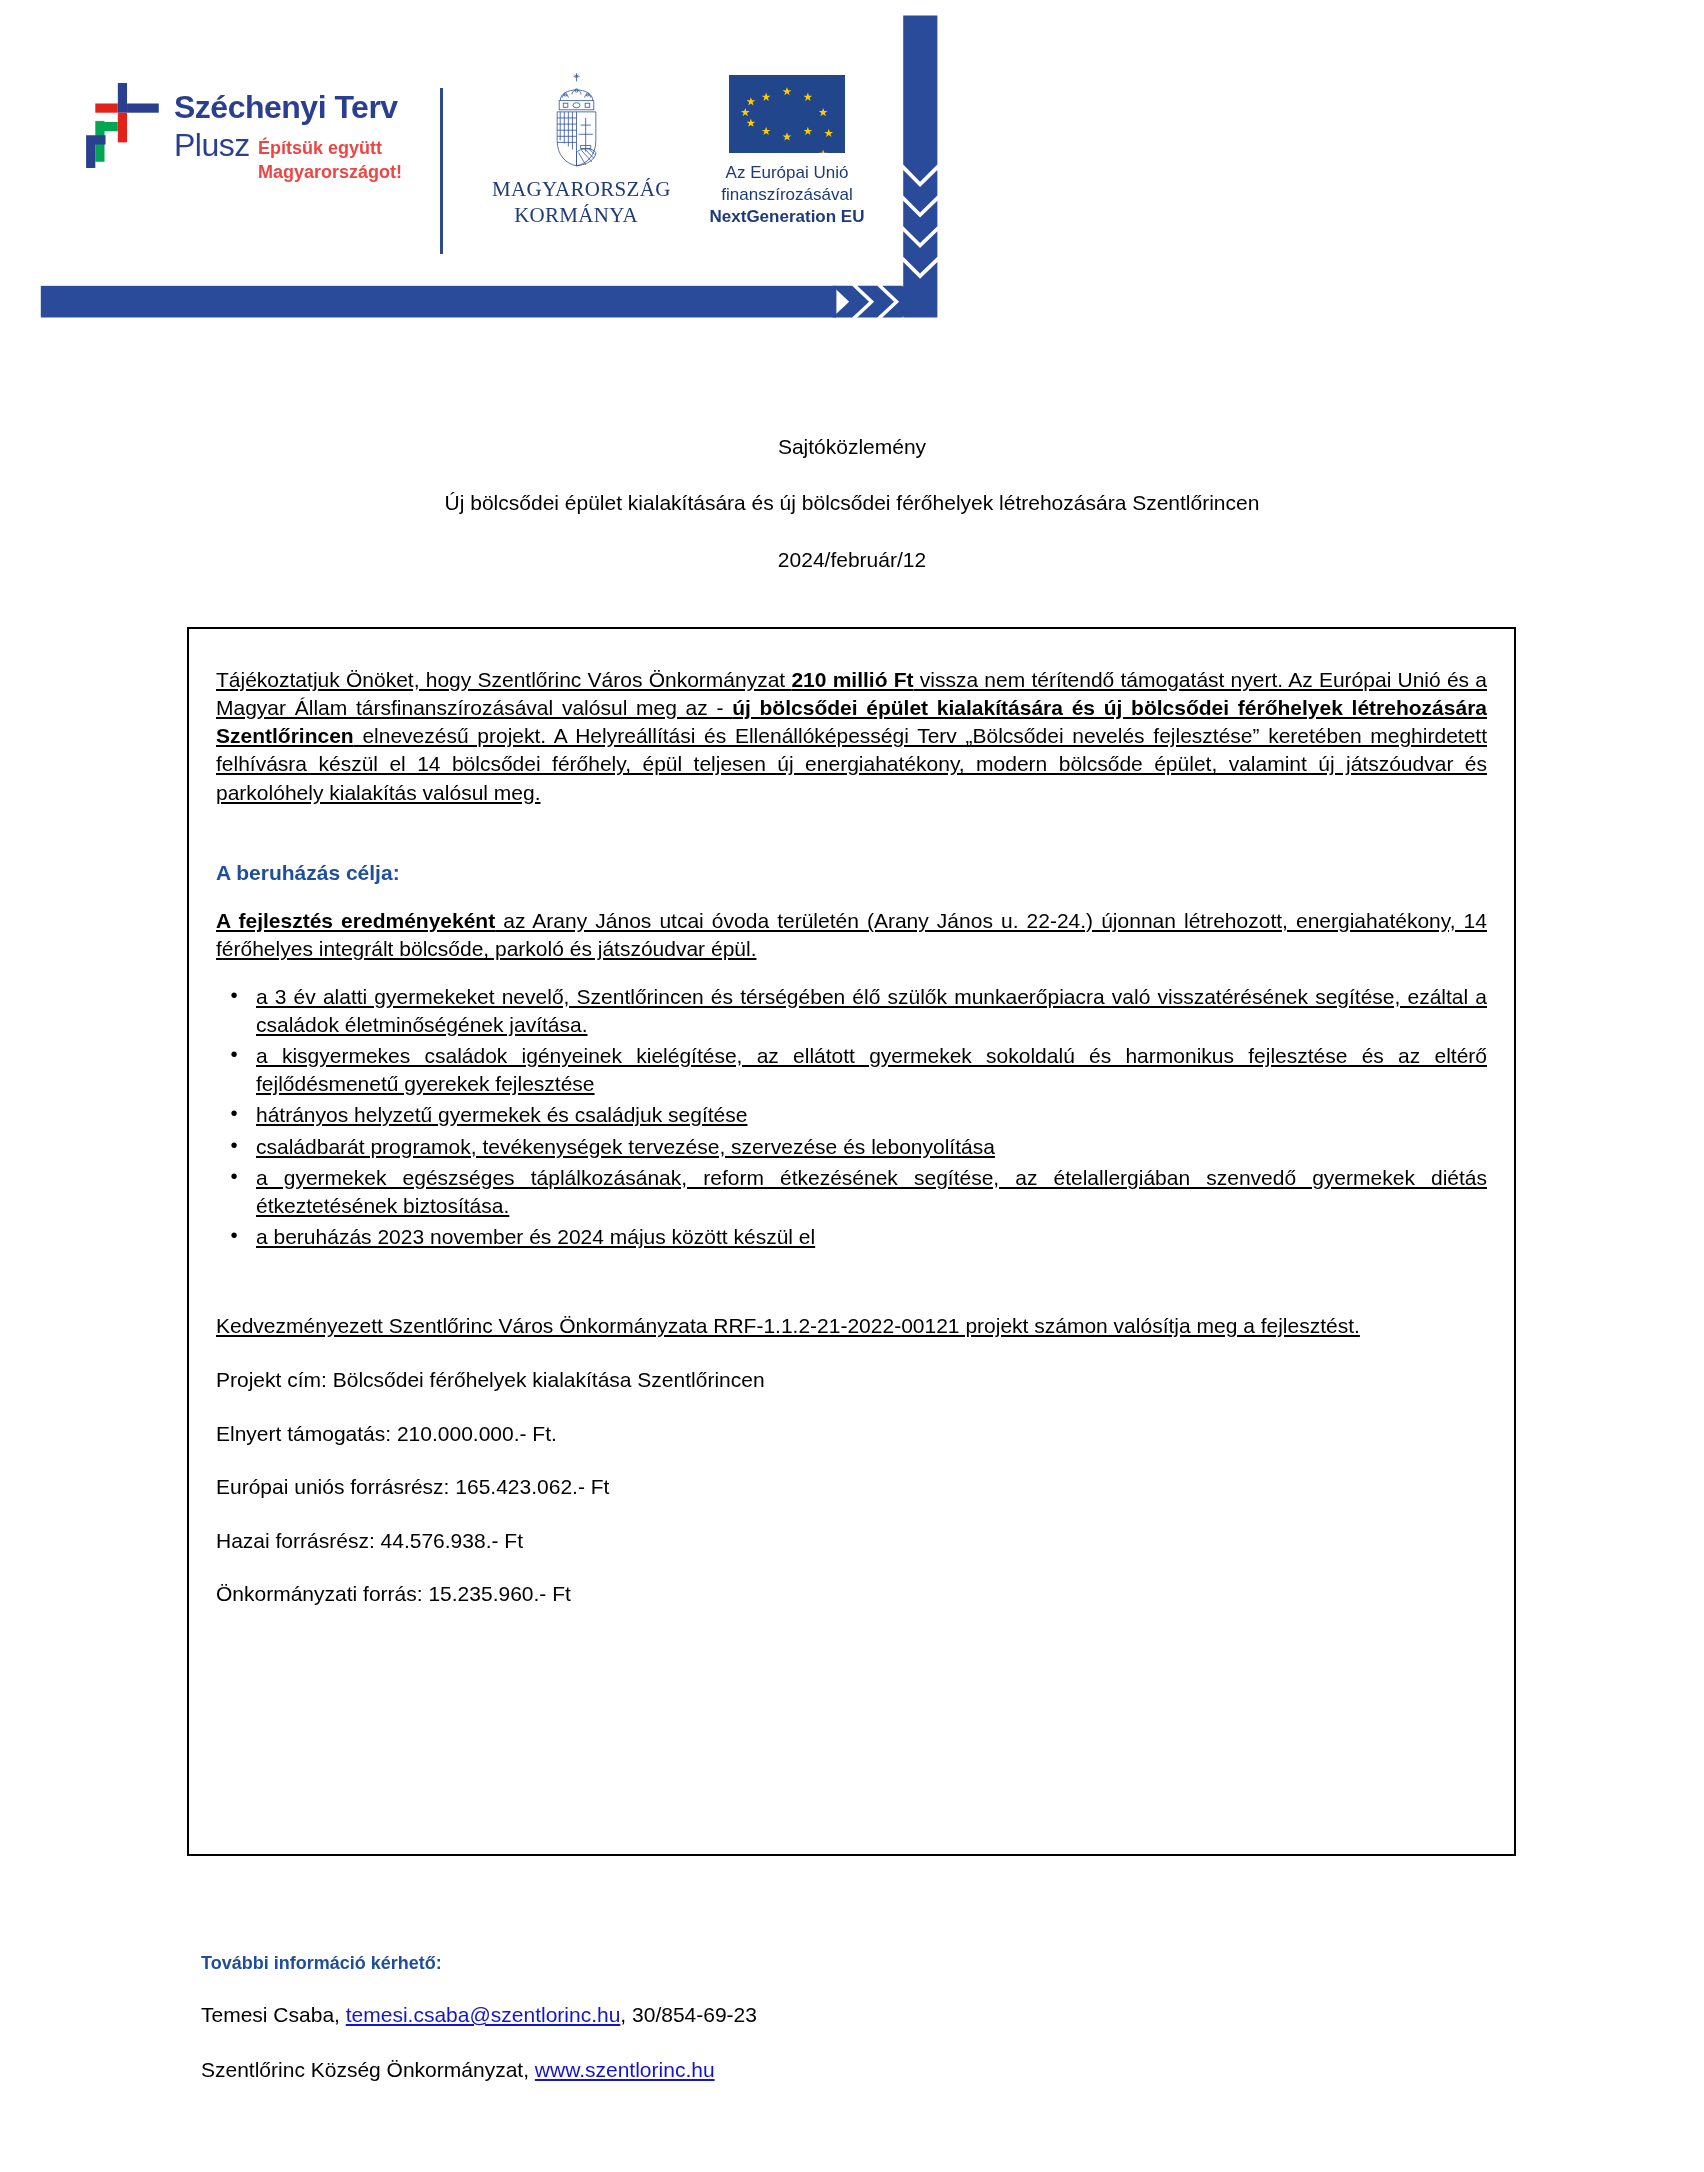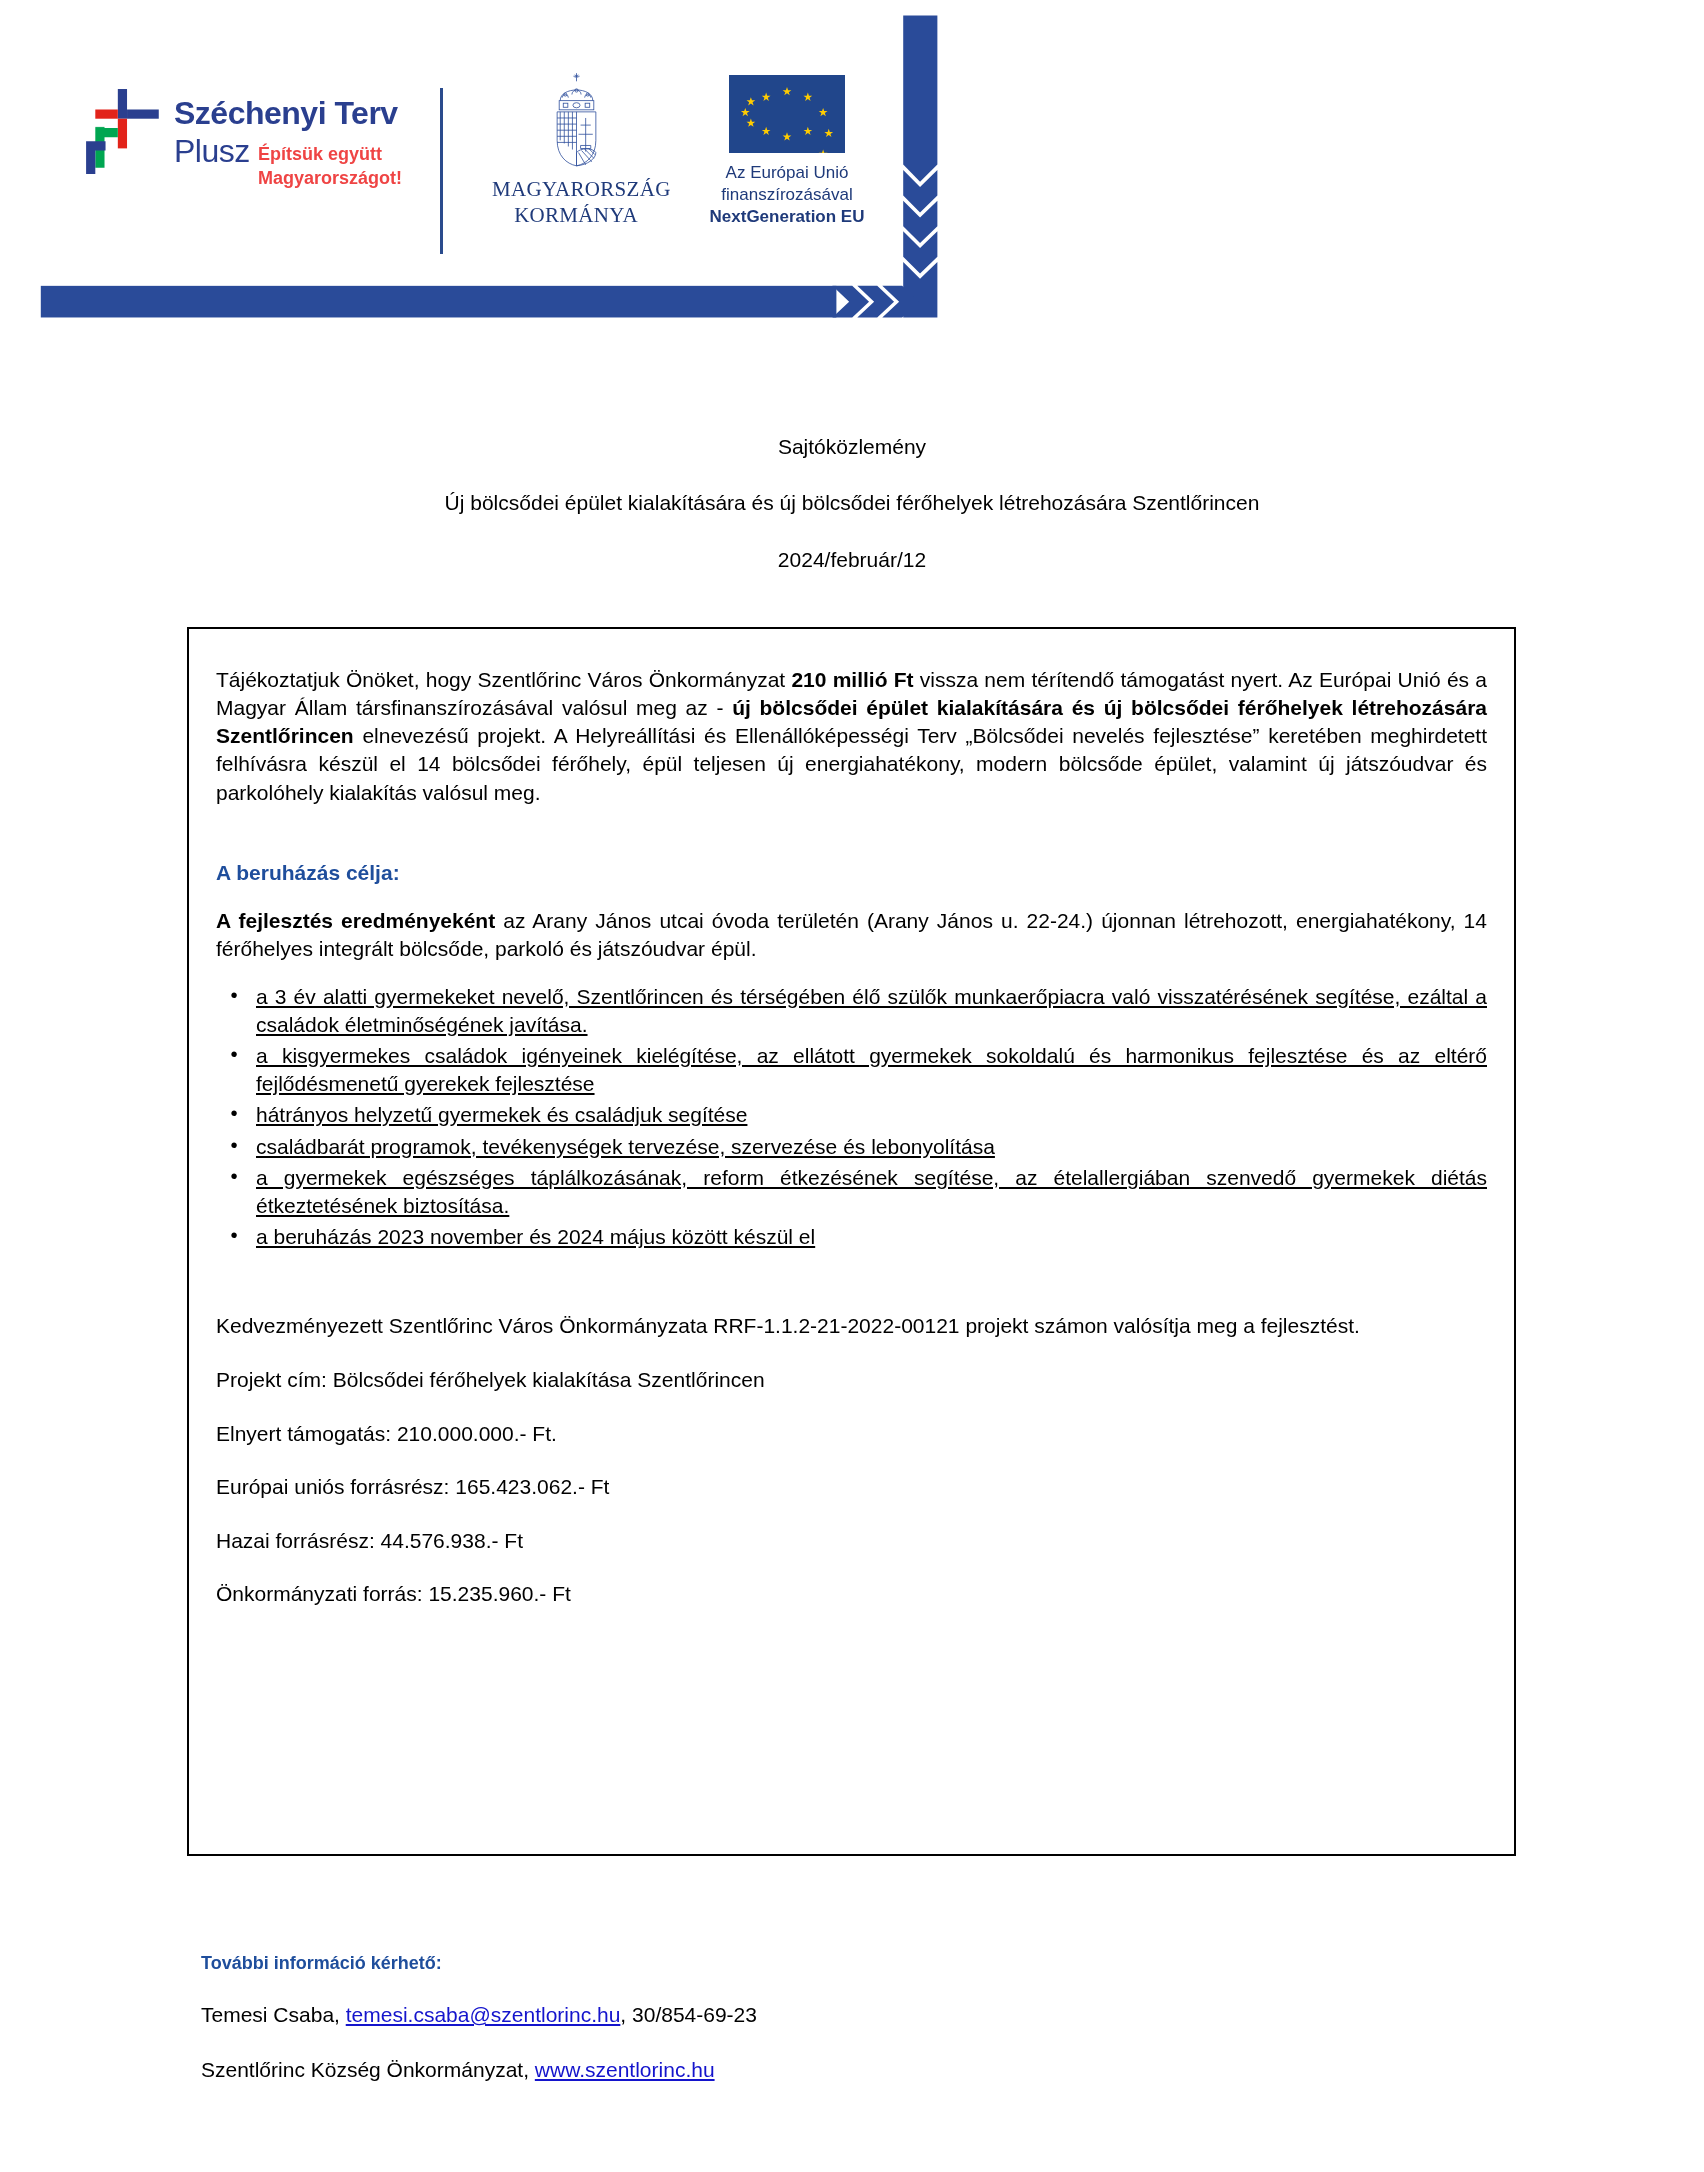--- a/index.html
+++ b/index.html
@@ -26,21 +26,21 @@
     left: 0;
     top: 0;
     width: 1704px;
     height: 332px;
   }
 
   
   .szt-logo {
     position: absolute;
     left: 82px;
-    top: 88px;
+    top: 82px;
     width: 337px;
     height: 153px;
   }
   .szt-mark {
     position: absolute;
     left: 0;
     top: 0;
     width: 87px;
     height: 87px;
   }
@@ -183,20 +183,21 @@
     box-sizing: border-box;
   }
   .box-inner {
     padding: 37px 27px 0 27px;
   }
   .para {
     font-size: 21px;
     line-height: 1.34;
     text-align: justify;
     margin: 0;
+    text-decoration: underline;
   }
   .para b { font-weight: bold; }
 
   .blue-head {
     color: #1F4E9C;
     font-size: 21px;
     font-weight: bold;
     line-height: 1;
     margin: 55px 0 0 0;
   }

